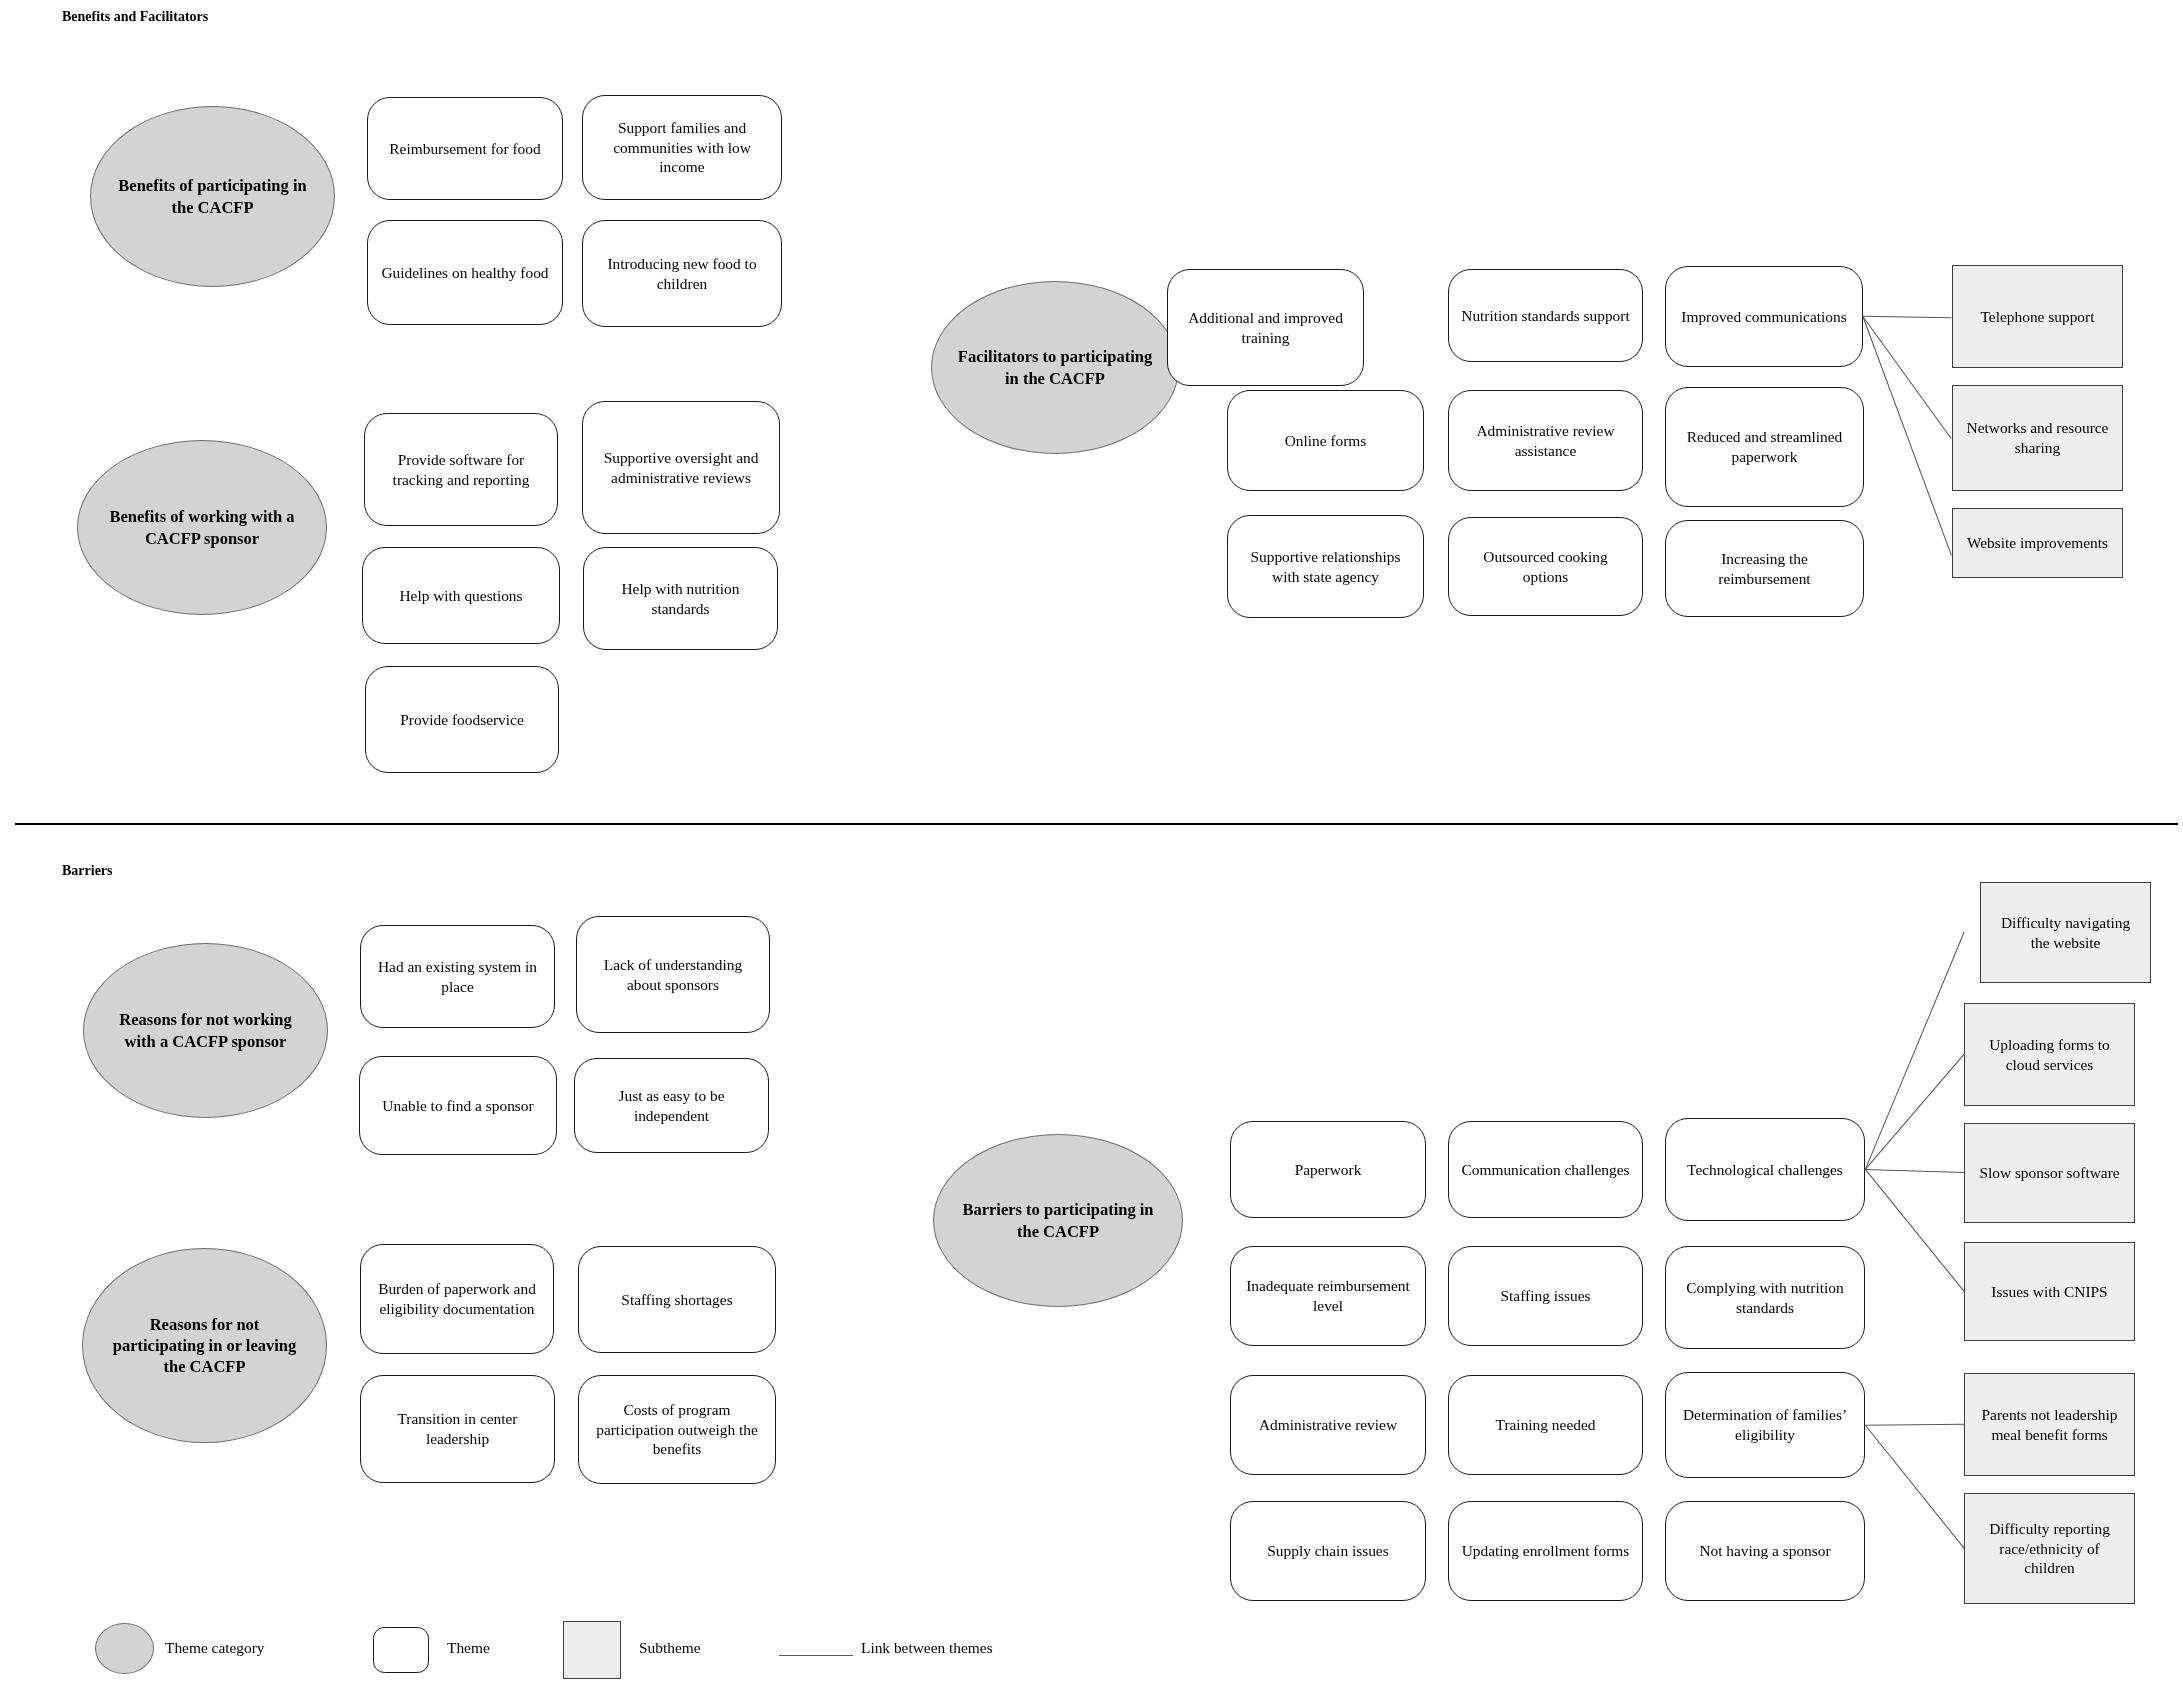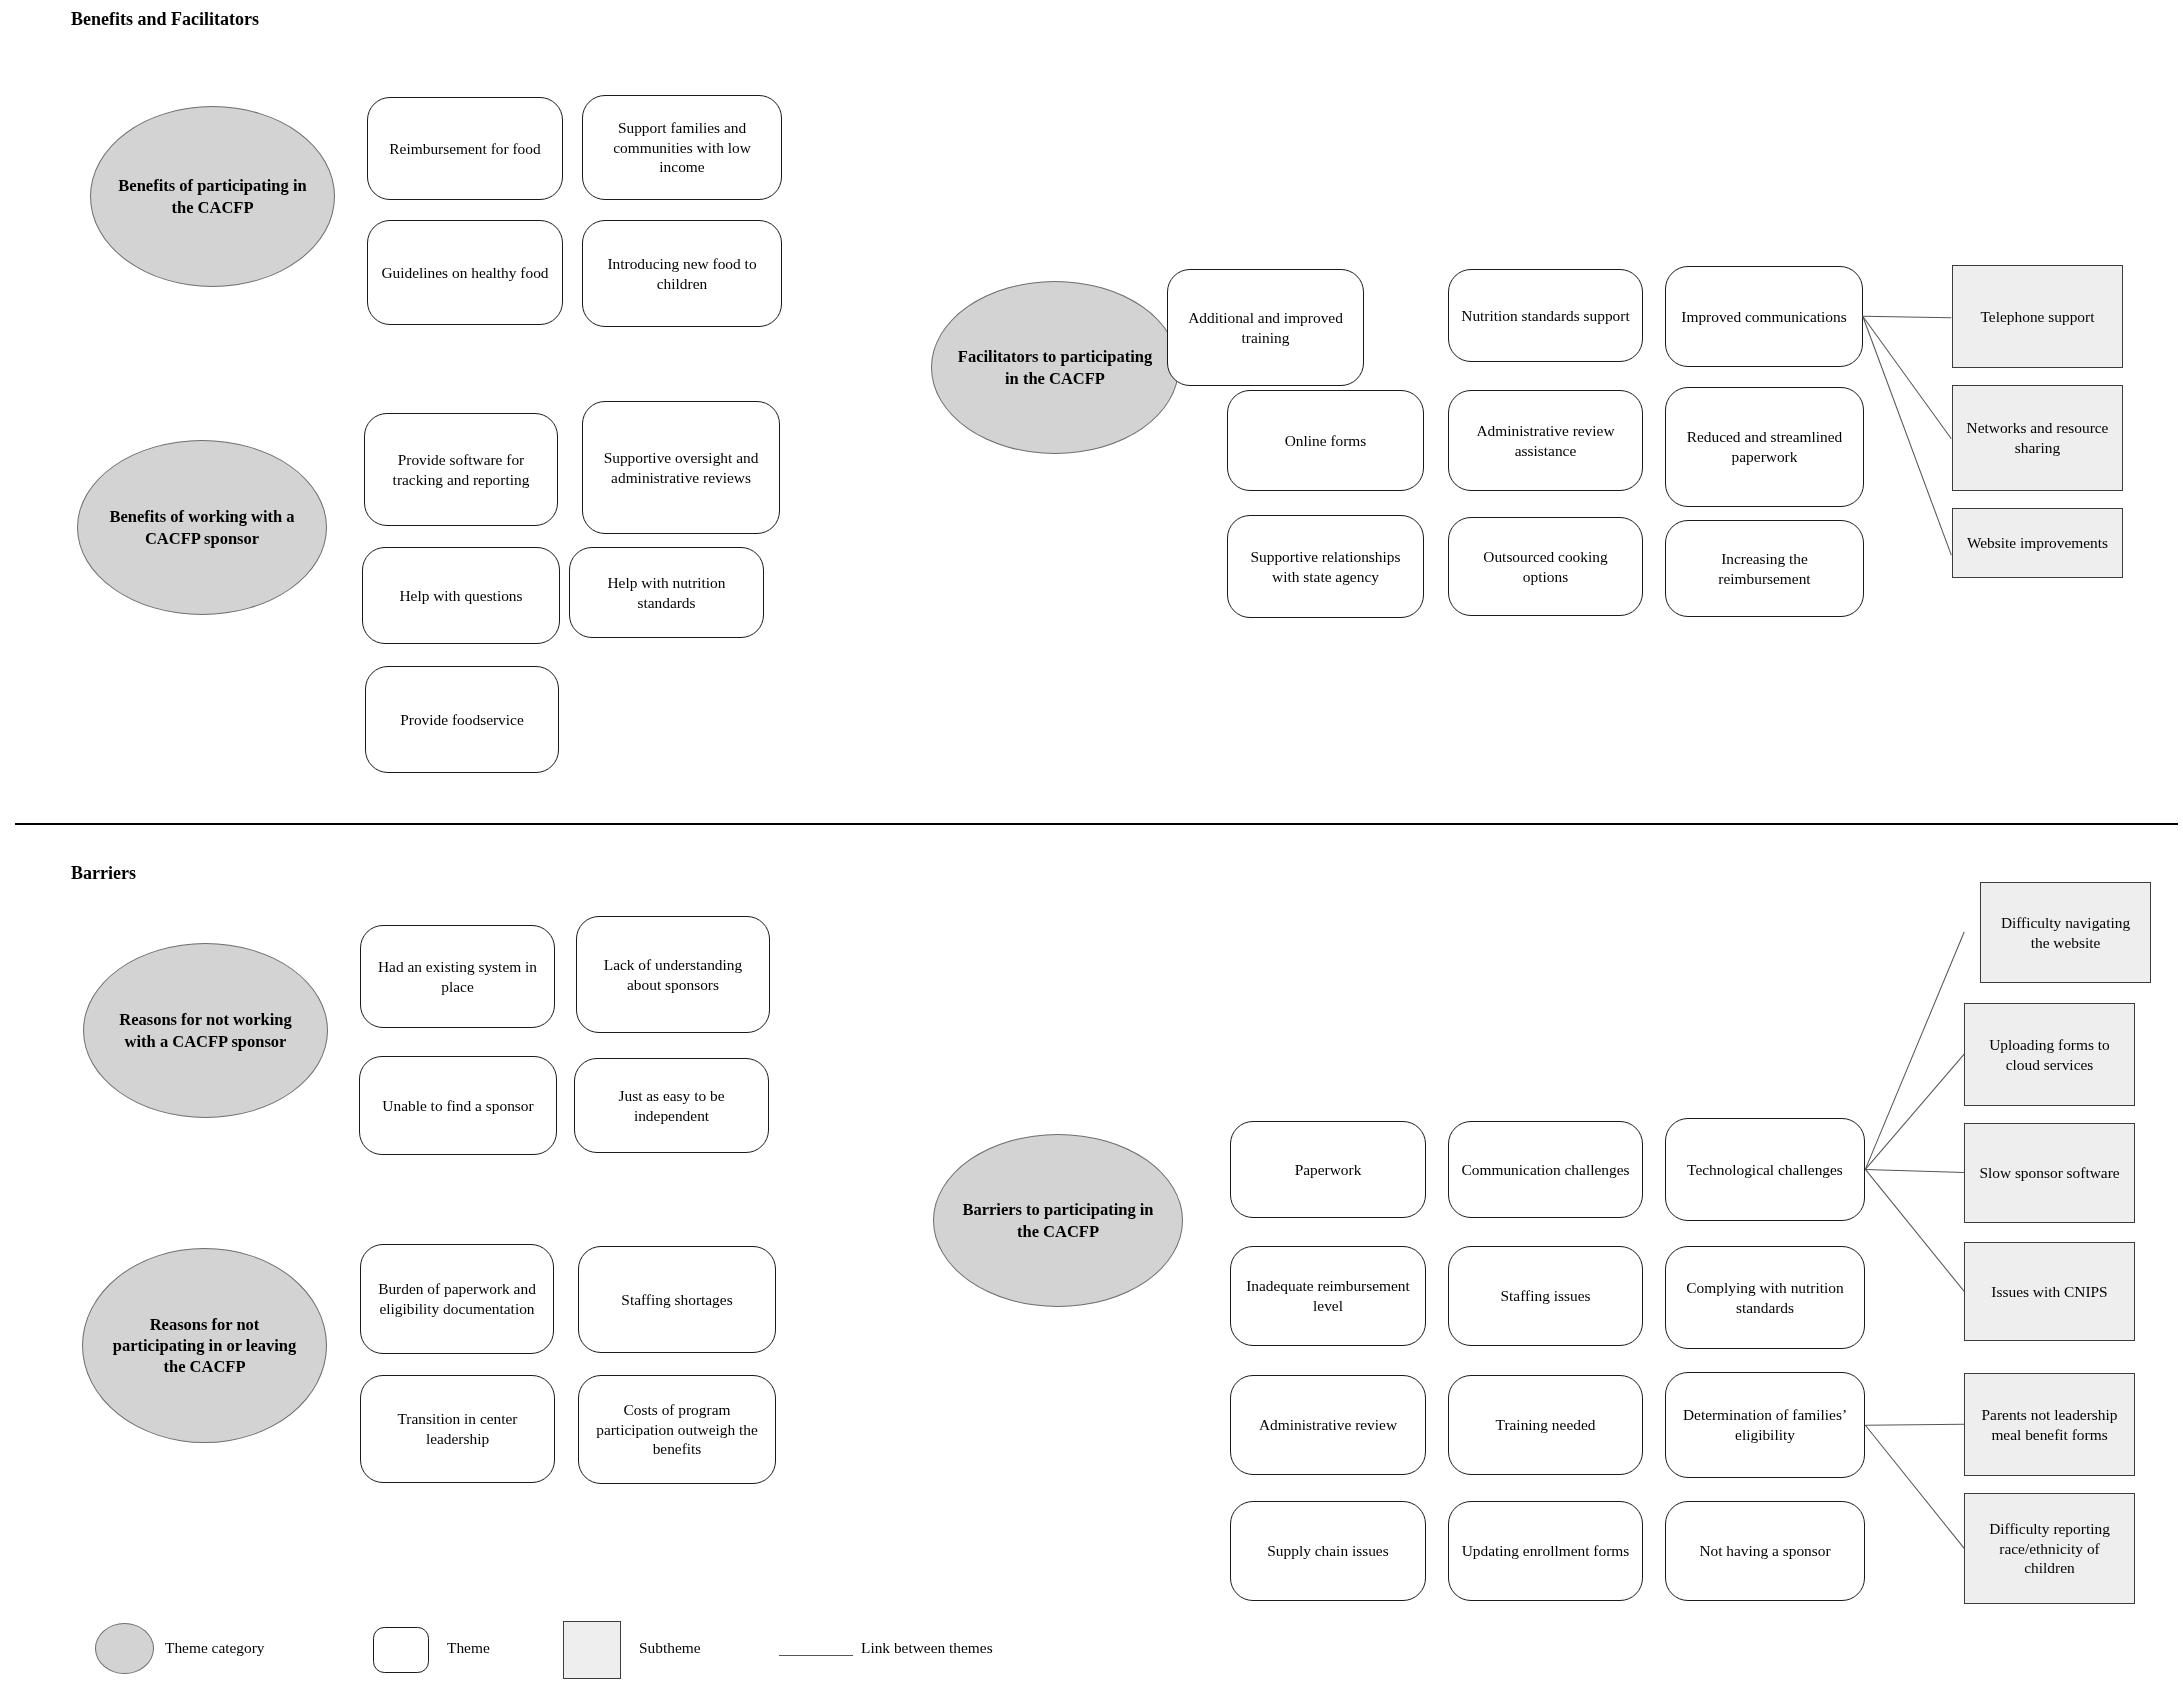--- a/index.html
+++ b/index.html
@@ -6,23 +6,22 @@
   .canvas{
     position:relative;
     width:2183px;height:1687px;
     background:#ffffff;
     font-family:"Liberation Serif","DejaVu Serif",serif;
     color:#000;
     overflow:hidden;
   }
   .heading{
     position:absolute;
-    font-size:18px;font-weight:bold;
+    font-size:14px;font-weight:bold;
     white-space:nowrap;
-    margin-left:9px;
   }
   .ellipse{
     position:absolute;
     background:#d3d3d3;
     border:1px solid #6e6e6e;
     border-radius:50%;
     display:flex;align-items:center;justify-content:center;
     text-align:center;
     font-size:16.5px;font-weight:bold;line-height:1.28;
     padding:0 21.6px;box-sizing:border-box;
@@ -81,21 +80,21 @@
   <div class="ellipse" style="left:90px;top:106px;width:245px;height:181px">Benefits of participating in the CACFP</div>
   <div class="theme" style="left:367px;top:97px;width:196px;height:103px">Reimbursement for food</div>
   <div class="theme" style="left:582px;top:95px;width:200px;height:105px">Support families and communities with low income</div>
   <div class="theme" style="left:367px;top:220px;width:196px;height:105px">Guidelines on healthy food</div>
   <div class="theme" style="left:582px;top:220px;width:200px;height:107px">Introducing new food to children</div>
 
   <div class="ellipse" style="left:77px;top:440px;width:250px;height:175px">Benefits of working with a CACFP sponsor</div>
   <div class="theme" style="left:364px;top:413px;width:194px;height:113px">Provide software for tracking and reporting</div>
   <div class="theme" style="left:582px;top:401px;width:198px;height:133px">Supportive oversight and administrative reviews</div>
   <div class="theme" style="left:362px;top:547px;width:198px;height:97px">Help with questions</div>
-  <div class="theme" style="left:569px;top:547px;width:195px;height:91px">Help with nutrition standards</div>
+  <div class="theme" style="left:583px;top:547px;width:195px;height:103px">Help with nutrition standards</div>
   <div class="theme" style="left:365px;top:666px;width:194px;height:107px">Provide foodservice</div>
 
   <div class="ellipse" style="left:931px;top:281px;width:248px;height:173px">Facilitators to participating in the CACFP</div>
   <div class="theme" style="left:1167px;top:269px;width:197px;height:117px">Additional and improved training</div>
   <div class="theme" style="left:1448px;top:269px;width:195px;height:93px">Nutrition standards support</div>
   <div class="theme" style="left:1665px;top:266px;width:198px;height:101px">Improved communications</div>
   <div class="theme" style="left:1227px;top:390px;width:197px;height:101px">Online forms</div>
   <div class="theme" style="left:1448px;top:390px;width:195px;height:101px">Administrative review assistance</div>
   <div class="theme" style="left:1665px;top:387px;width:199px;height:120px">Reduced and streamlined paperwork</div>
   <div class="theme" style="left:1227px;top:515px;width:197px;height:103px">Supportive relationships with state agency</div>

